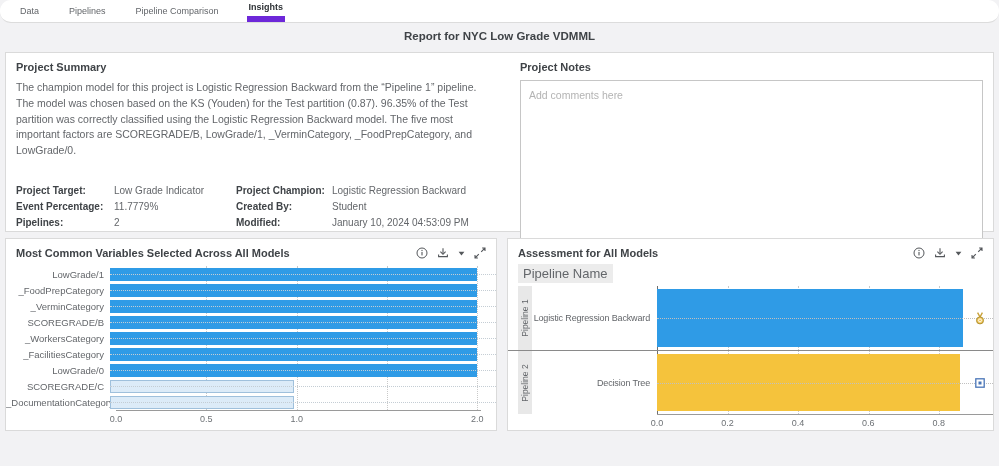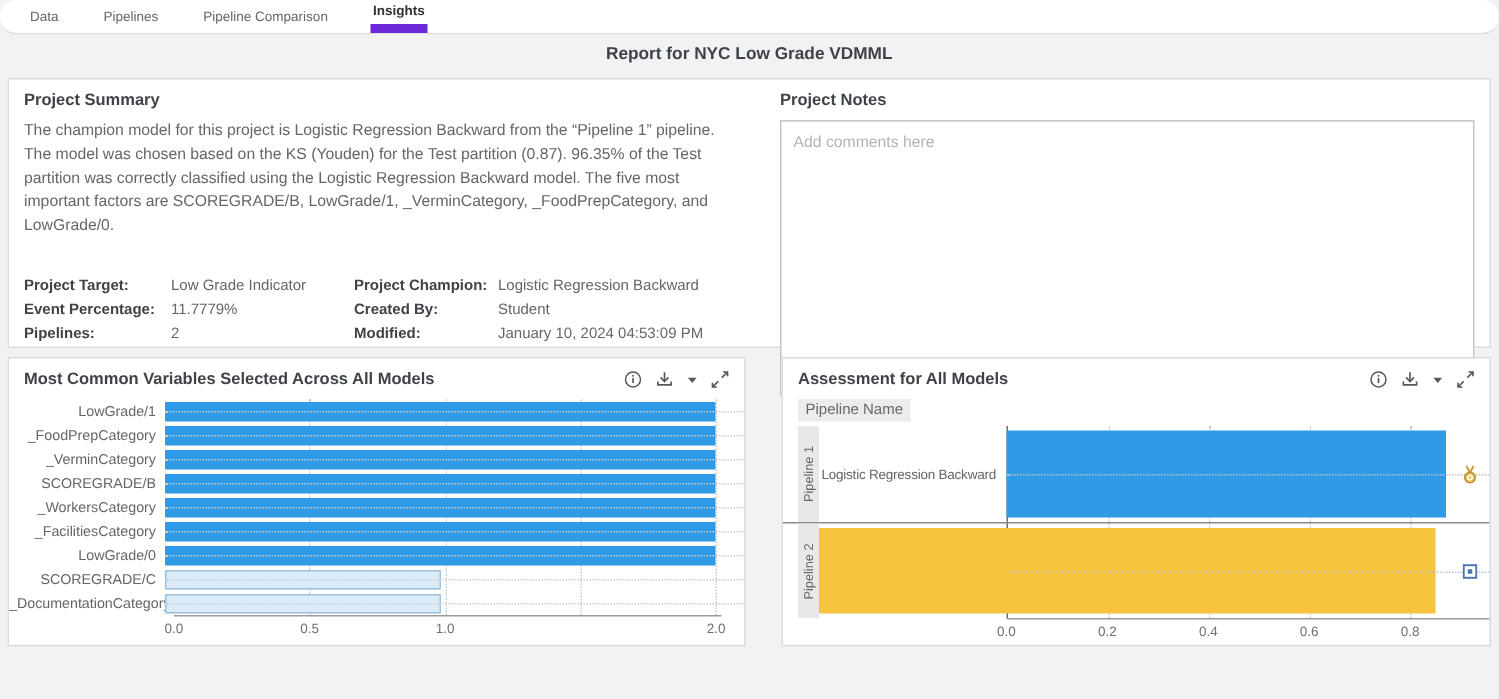--- a/index.html
+++ b/index.html
@@ -28,21 +28,21 @@
   .section-heading { font-size:11px; font-weight:bold; color:#3f4347; margin:0 0 7px; }
   .summary-text { font-size:10.5px; line-height:1.5; color:#63666a; margin:0; width:480px; }
   .details-grid { margin-top:26px; display:grid; grid-template-columns:98px 122px 96px auto;
                   row-gap:5px; font-size:10px; align-items:center; }
   .detail-label { font-weight:bold; color:#3f4347; }
   .detail-value { color:#63666a; }
   .notes-input { width:100%; height:184px; border:1px solid #c6c6c6; background:#fff;
                  font-family:inherit; font-size:10.5px; color:#555; padding:8px; resize:none; }
   .notes-input::placeholder { color:#b3b3b3; }
   
-  .charts-row { display:flex; gap:24px; }
+  .charts-row { display:flex; gap:10px; }
   .chart-card { height:193px; overflow:hidden; position:relative; }
   .chart-card.left { flex:0 0 492px; }
   .chart-card.right { flex:1; }
   .chart-header { display:flex; align-items:center; justify-content:space-between;
                   padding:8px 10px 4px; }
   .chart-title { font-size:11px; font-weight:bold; color:#3f4347; }
   .chart-icons { display:flex; align-items:center; gap:9px; }
   .chart-icons .ic { display:inline-flex; cursor:pointer; }
   
   .vplot { position:relative; margin-top:3px; }
@@ -53,21 +53,21 @@
             color:#63666a; white-space:nowrap; overflow:hidden; }
   .vtrack { flex:1; margin-right:15px; height:13px; position:relative; }
   .rowdot { position:absolute; left:0; right:-15px; top:50%; border-top:1px dotted #c4cdd4; z-index:3; }
   .vbar { position:absolute; left:0; top:0; bottom:0; background:#2f9be6; z-index:2; }
   .vbar.faded { background:#dcebf8; border:1px solid #9fc0dc; z-index:1; }
   .vaxis { margin-left:110px; margin-right:15px; border-top:1px solid #9a9a9a;
            position:relative; height:16px; }
   .ticklabel { position:absolute; top:3px; transform:translateX(-50%); font-size:9px; color:#6d7175; }
   
   .pipeline-name-chip { display:inline-block; margin:1px 0 3px 10px; background:#ececec;
-                        font-size:10px; color:#63666a; padding:2px 5px; }
+                        font-size:13px; color:#63666a; padding:2px 5px; }
   .aplot { position:relative; }
   .agrid { position:absolute; left:149px; right:26px; top:0; bottom:0;
            border-left:1px solid #6f6f6f; z-index:0; }
   .arow { display:flex; align-items:stretch; height:64px; position:relative; z-index:1; padding-left:10px; }
   .arow-divider { border-top:1px solid #8a8a8a; }
   .gstrip { flex:0 0 14px; background:#e8e8e8; position:relative; }
   .gstrip-text { position:absolute; left:50%; top:50%;
                  transform:translate(-50%,-50%) rotate(-90deg);
                  font-size:8.5px; color:#63666a; white-space:nowrap; }
   .alabel { flex:0 0 125px; display:flex; align-items:center; justify-content:flex-end;
@@ -291,20 +291,21 @@
                   <circle cx="5" cy="8.4" r="3.5" fill="#f0c75e" stroke="#b08f2e" stroke-width="1"></circle>
                   <circle cx="5" cy="8.4" r="1.5" fill="none" stroke="#fff" stroke-width="0.9"></circle>
                 </svg>
               </div>
               <div class="arowdot"></div>
             </div>
             <div class="arow arow-divider">
               <div class="gstrip">
                 <span class="gstrip-text">Pipeline 2</span>
               </div>
+              <div class="alabel">Decision Tree</div>
               <div class="atrack">
                 <div class="abar" style="width: 97.7273%; background: rgb(245, 195, 60);"></div>
               </div>
               <div class="abadge">
                 <svg width="10" height="10" viewBox="0 0 10 10">
                   <rect x="0.8" y="0.8" width="8.4" height="8.4" fill="#ffffff" stroke="#4a76b8" stroke-width="1.3"></rect>
                   <rect x="3.5" y="3.5" width="3" height="3" fill="#4a76b8"></rect>
                 </svg>
               </div>
               <div class="arowdot"></div>

